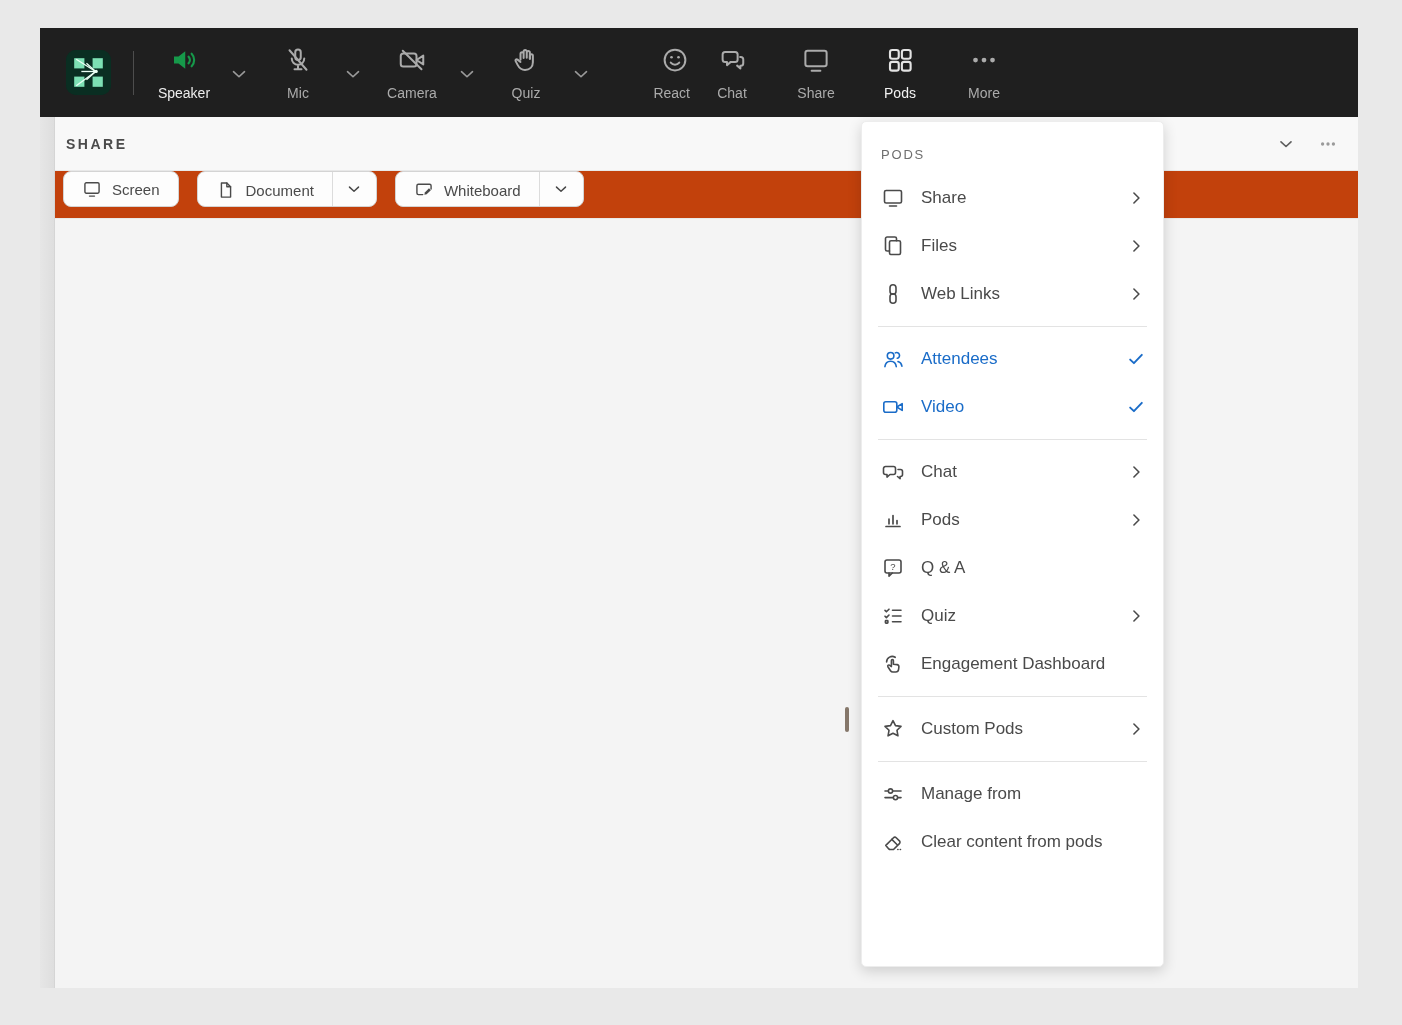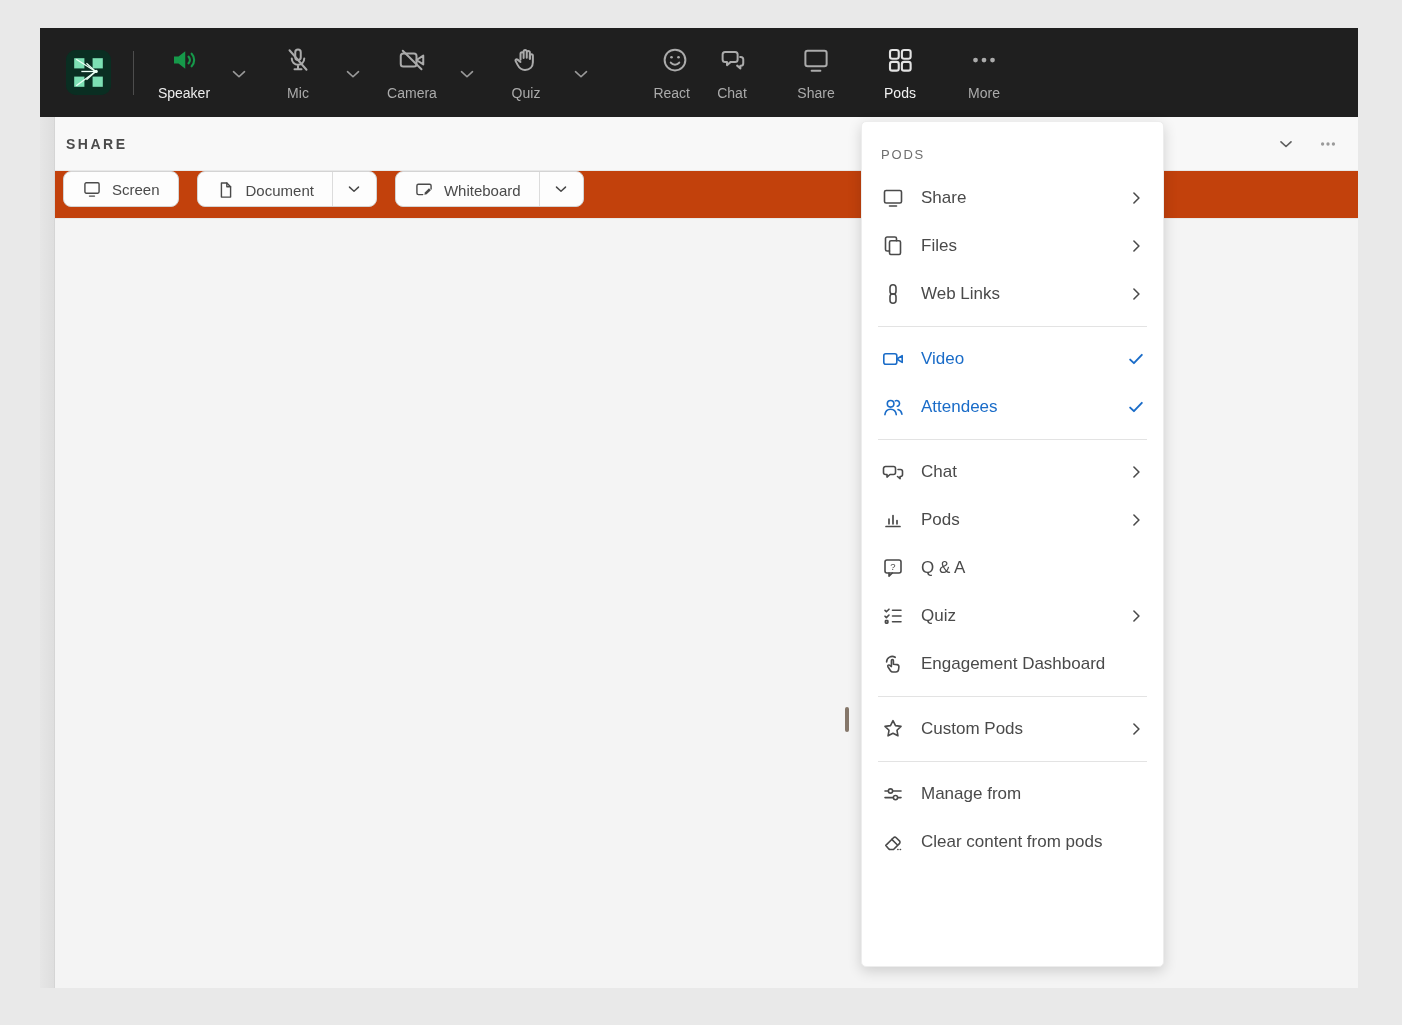--- a/index.html
+++ b/index.html
@@ -322,41 +322,41 @@
             <path d="M9.5 6l6 6-6 6"></path>
           </svg>
       </span>
     </div>
 
     <div class="menu-divider"></div>
 
     <div class="menu-item active">
       <span class="mi-icon">
         <svg viewBox="0 0 24 24" fill="none" stroke="currentColor" stroke-width="1.6" stroke-linecap="round" stroke-linejoin="round">
-            <rect x="2.8" y="6.8" width="13" height="10.4" rx="2"></rect>
-            <path d="M15.8 12l5.4-3.4v6.8z"></path>
-          </svg>
-      </span>
-      <span class="mi-label">Video</span>
-      <span class="mi-end">
-        <svg viewBox="0 0 24 24" fill="none" stroke="currentColor" stroke-width="2.3" stroke-linecap="round" stroke-linejoin="round">
-            <path d="M5 12.7l4.5 4.3L19 7"></path>
-          </svg>
-      </span>
-    </div>
-
-    <div class="menu-item active">
-      <span class="mi-icon">
-        <svg viewBox="0 0 24 24" fill="none" stroke="currentColor" stroke-width="1.6" stroke-linecap="round" stroke-linejoin="round">
             <circle cx="9.6" cy="8.8" r="3.3"></circle>
             <path d="M3.9 19.6c.4-3.3 2.7-5.4 5.7-5.4s5.3 2.1 5.7 5.4"></path>
             <path d="M14.3 5.9a2.9 2.9 0 1 1 2 5.4M17 14.6c2.2.6 3.5 2.3 3.9 4.5"></path>
           </svg>
       </span>
       <span class="mi-label">Attendees</span>
+      <span class="mi-end">
+        <svg viewBox="0 0 24 24" fill="none" stroke="currentColor" stroke-width="2.3" stroke-linecap="round" stroke-linejoin="round">
+            <path d="M5 12.7l4.5 4.3L19 7"></path>
+          </svg>
+      </span>
+    </div>
+
+    <div class="menu-item active">
+      <span class="mi-icon">
+        <svg viewBox="0 0 24 24" fill="none" stroke="currentColor" stroke-width="1.6" stroke-linecap="round" stroke-linejoin="round">
+            <rect x="2.8" y="6.8" width="13" height="10.4" rx="2"></rect>
+            <path d="M15.8 12l5.4-3.4v6.8z"></path>
+          </svg>
+      </span>
+      <span class="mi-label">Video</span>
       <span class="mi-end">
         <svg viewBox="0 0 24 24" fill="none" stroke="currentColor" stroke-width="2.3" stroke-linecap="round" stroke-linejoin="round">
             <path d="M5 12.7l4.5 4.3L19 7"></path>
           </svg>
       </span>
     </div>
 
     <div class="menu-divider"></div>
 
     <div class="menu-item">

